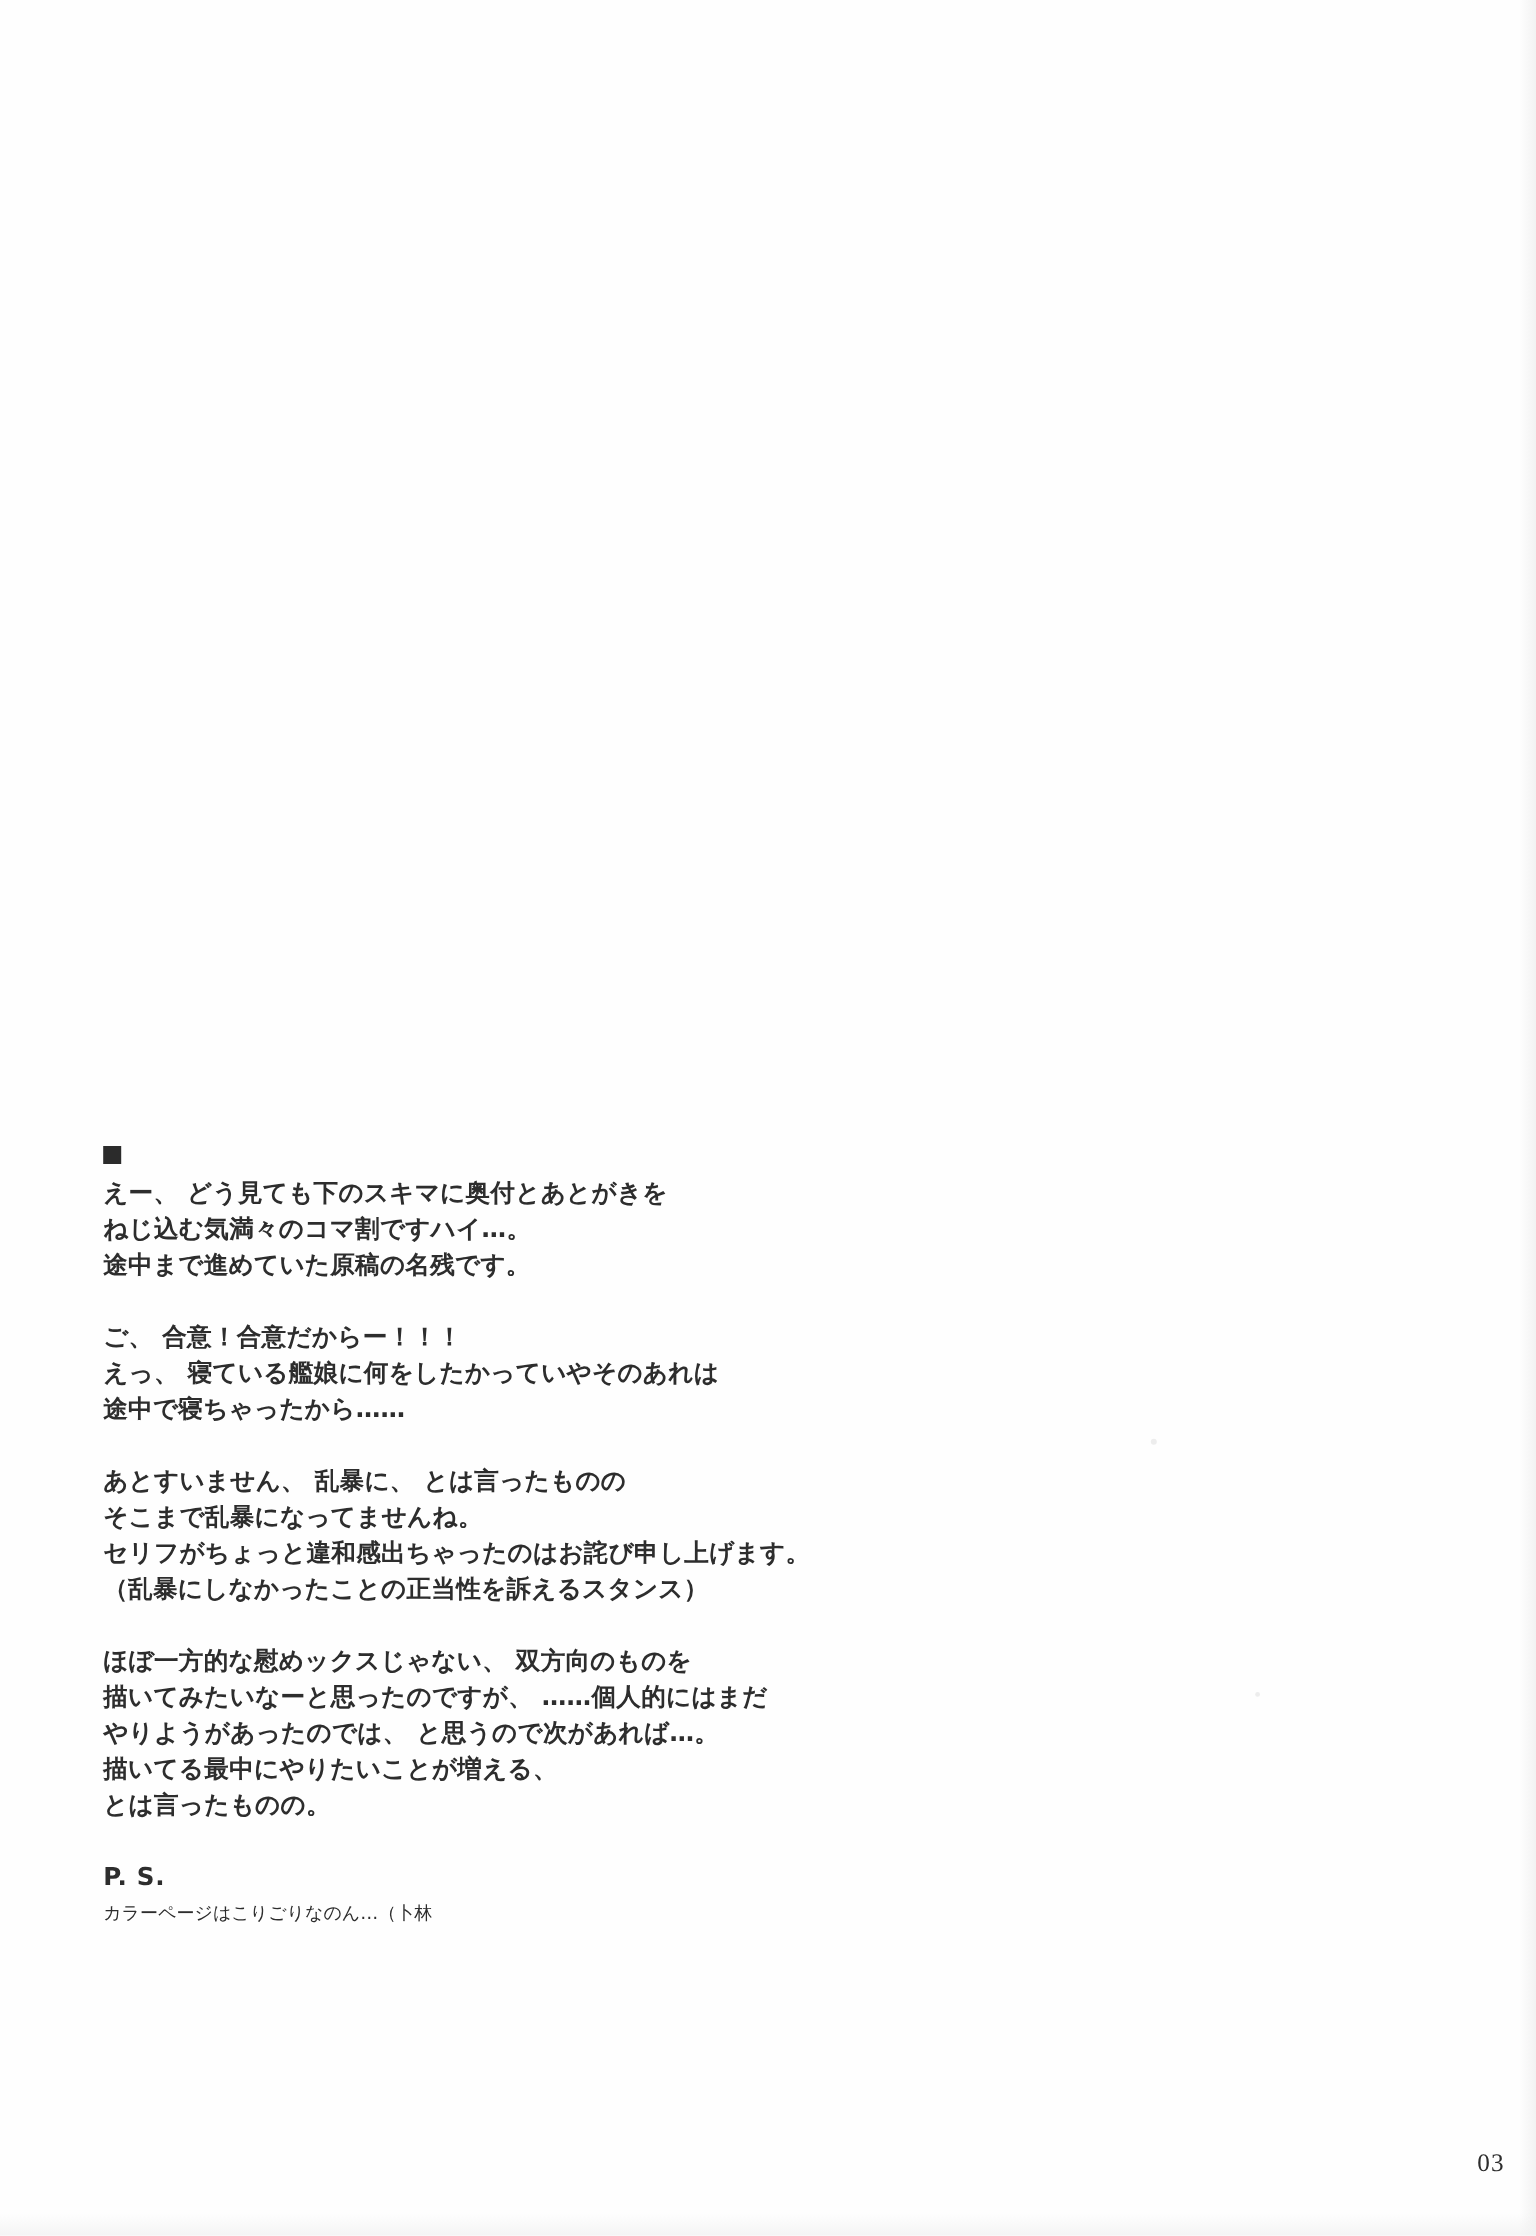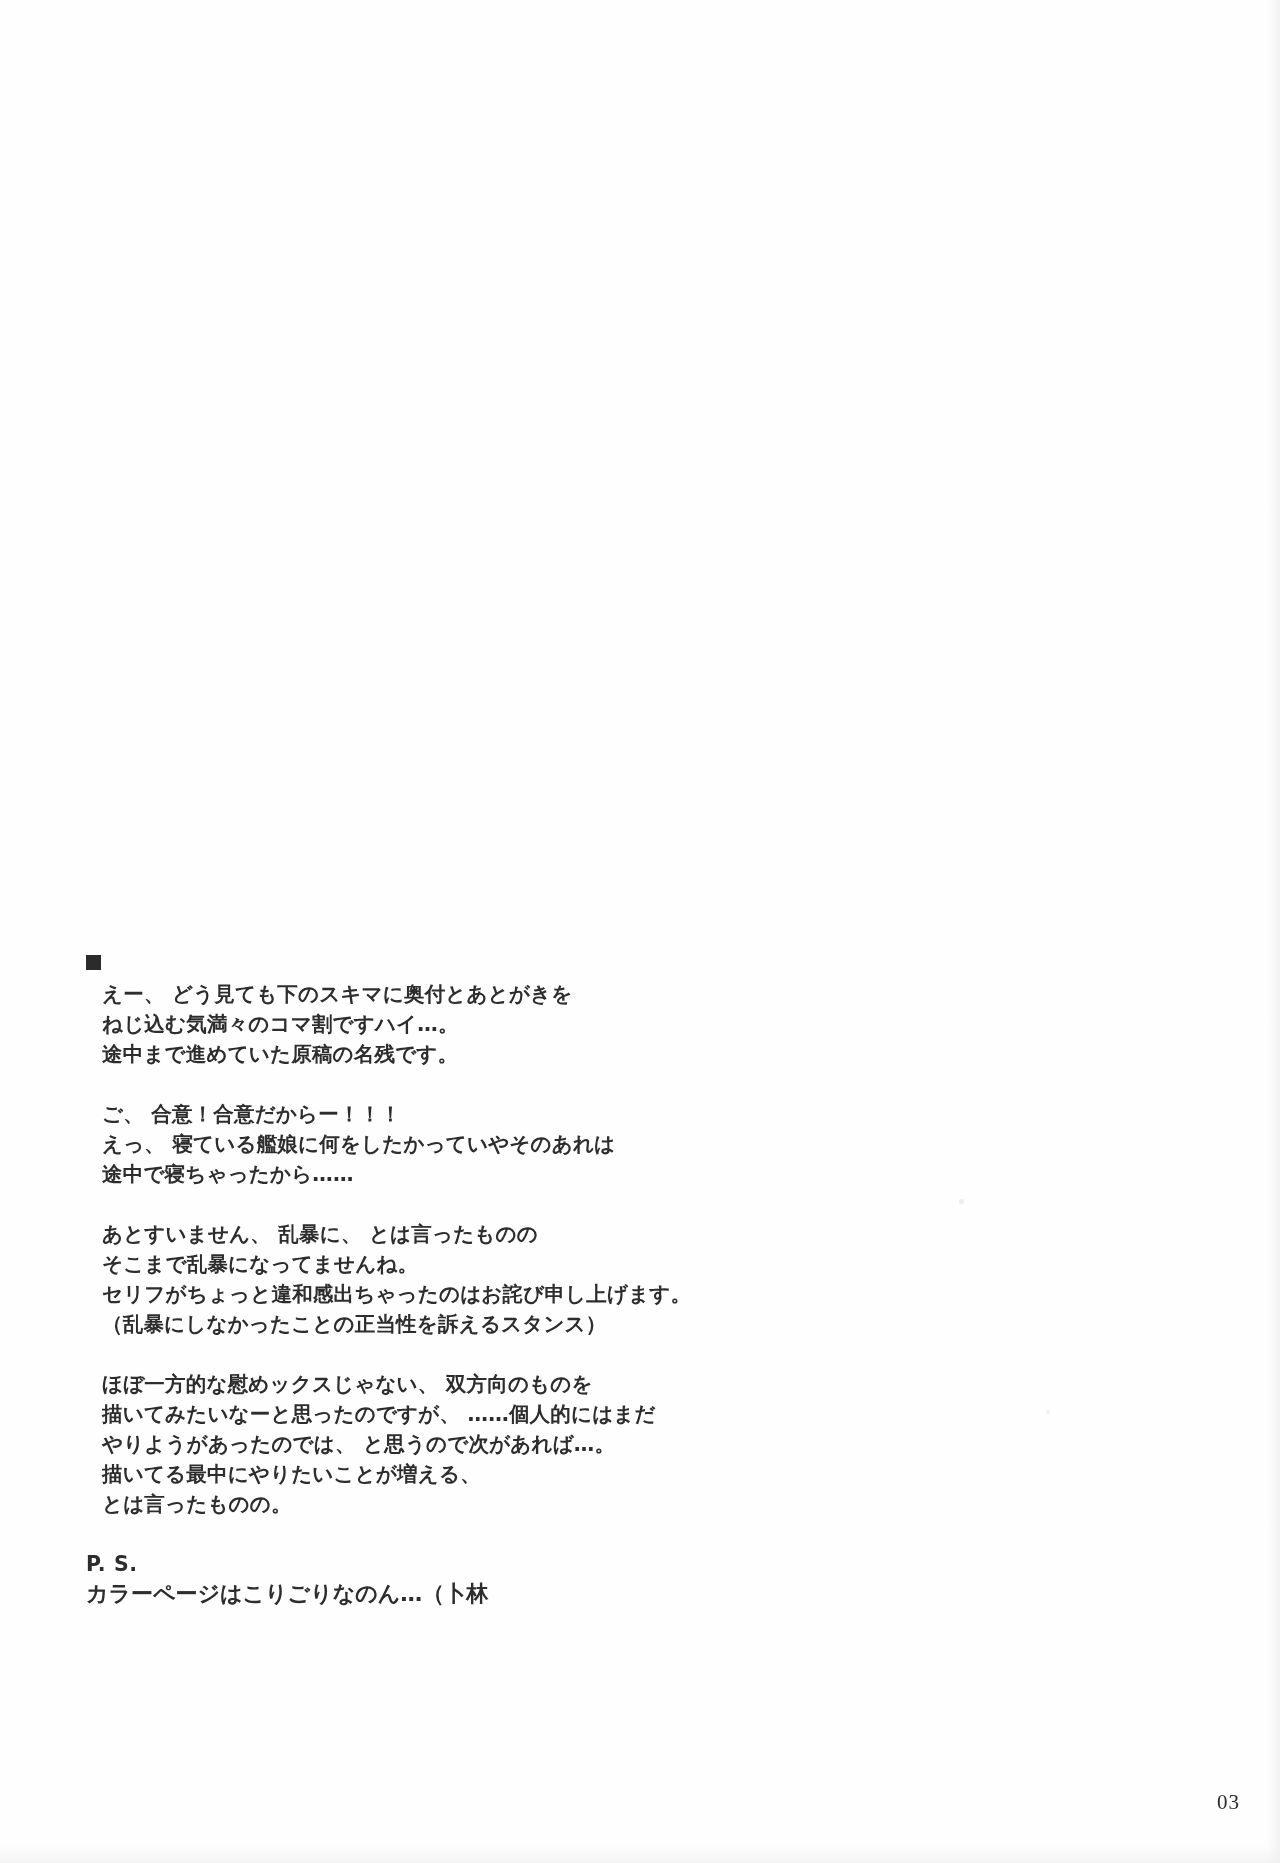--- a/index.html
+++ b/index.html
@@ -57,52 +57,52 @@
     height: 15px;
     background: #2b2b2b;
     display: block;
     margin: 0 0 9px 0;
   }
 
   .para {
     font-size: 20.5px;
     line-height: 30px;
     letter-spacing: 0.2px;
-    margin: 0 0 30px 16px;
+    margin: 0 0 30px 0;
     white-space: pre-wrap;
     font-weight: 600;
     color: #2d2d2d;
   }
 
   .para:last-child {
     margin-bottom: 0;
   }
 
   .ps-label {
     font-size: 20.5px;
     line-height: 30px;
     font-weight: 700;
     color: #2d2d2d;
     margin: 0;
     letter-spacing: 0.6px;
   }
 
   .ps-text {
-    font-size: 22px;
+    font-size: 15px;
     line-height: 30px;
-    font-weight: 700;
+    font-weight: 400;
     color: #2d2d2d;
     margin: 0;
     white-space: pre-wrap;
   }
 
   
   .page-number {
     position: absolute;
-    right: 40px;
+    right: 26px;
     bottom: 48px;
     font-size: 21px;
     color: #2d2d2d;
     font-family: "Liberation Serif", "DejaVu Serif", serif;
     letter-spacing: 1px;
   }
 
   
   .speck {
     position: absolute;

